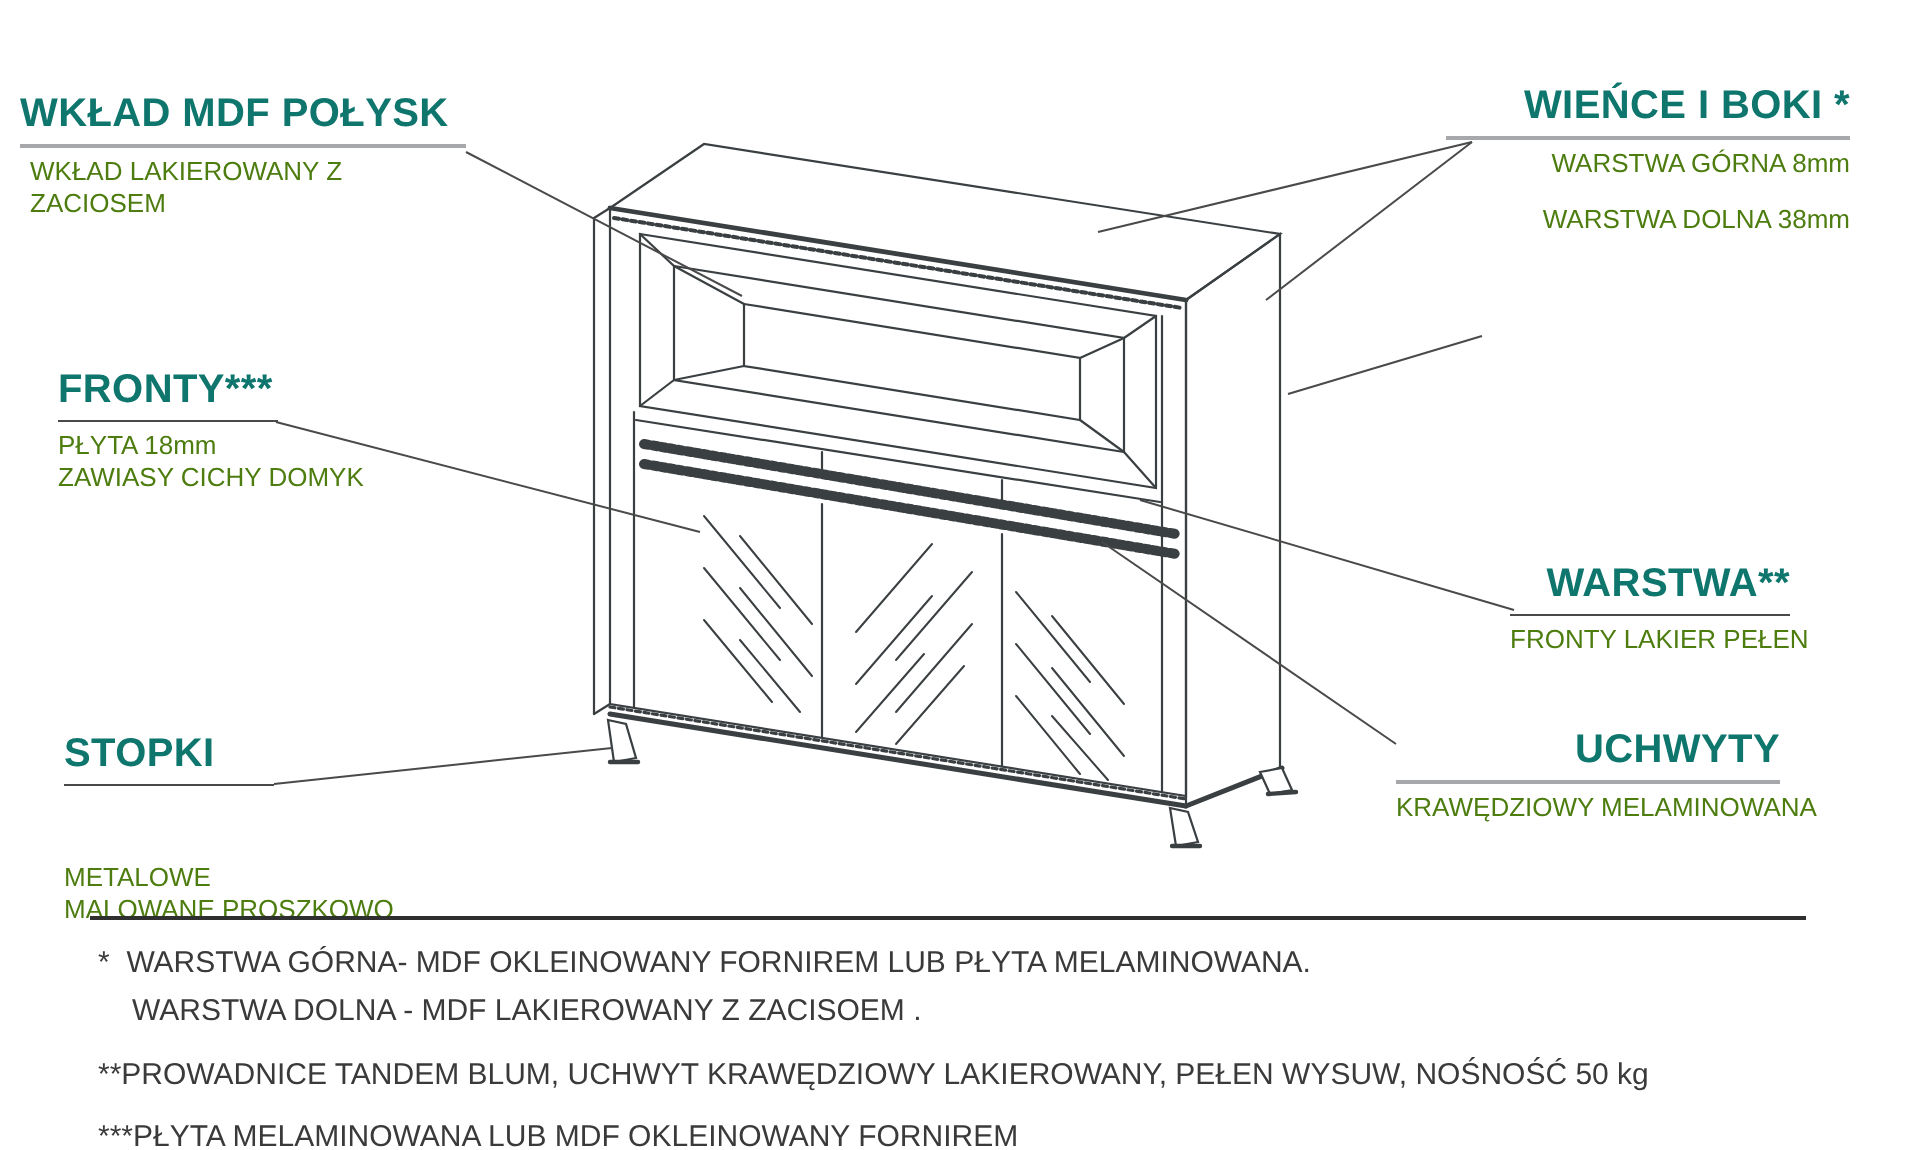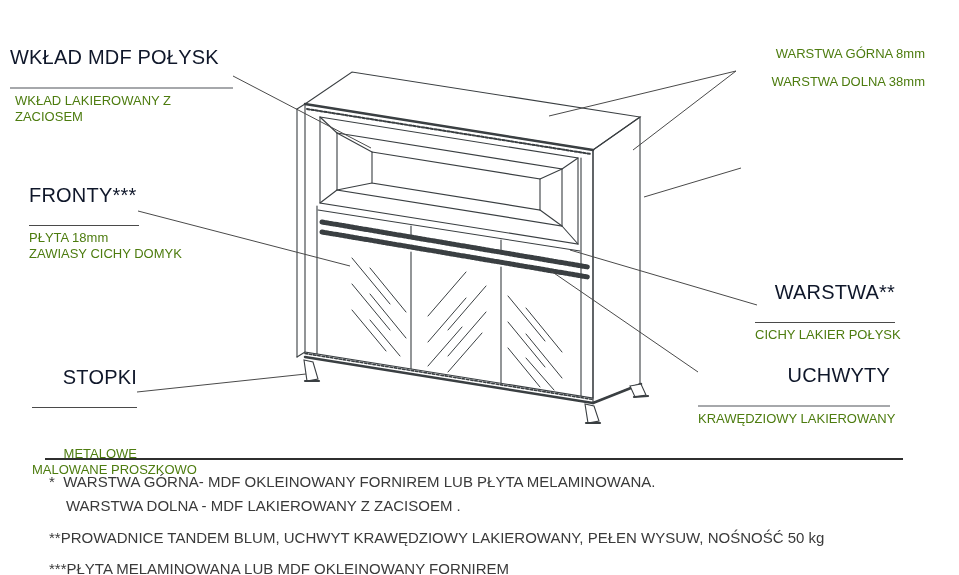--- a/index.html
+++ b/index.html
@@ -5,23 +5,23 @@
   html,body{margin:0;padding:0;background:#ffffff;}
   #canvas{
     position:relative;
     width:959px;height:575px;
     background:#ffffff;
     font-family:"Liberation Sans", sans-serif;
     overflow:hidden;
   }
   .callout{position:absolute;}
   .callout .title{
-    font-size:20px;font-weight:normal;color:#0f172a;
+    font-size:20px;font-weight:bold;color:#0f766e;
     letter-spacing:0.2px;line-height:1.1;
-    padding-bottom:19px;
+    padding-bottom:4px;
   }
   .callout.left-side .title{border-bottom:2px solid #a6a8ab;}
   .callout.right-side{text-align:right;}
   .callout.right-side .title{border-bottom:2px solid #a6a8ab;}
   .callout.dark-rule .title{border-bottom:1.5px solid #4a4a4a;}
   .callout .sub{
     font-size:13px;color:#4d7c0f;line-height:1.22;margin-top:4px;
   }
   #footnote-rule{
     position:absolute;left:45px;top:458px;width:858px;height:2px;
@@ -142,42 +142,43 @@
       <line x1="137" y1="392" x2="306" y2="374"></line>
     </g>
   </svg>
 
   <div class="callout left-side" style="left:10px;top:46px;width:223px;">
     <div class="title">WKŁAD MDF POŁYSK</div>
     <div class="sub" style="padding-left:5px;">WKŁAD LAKIEROWANY Z ZACIOSEM</div>
   </div>
 
   <div class="callout right-side" style="right:34px;top:42px;width:202px;">
+    <div class="title">WIEŃCE I BOKI *</div>
     <div class="sub">WARSTWA GÓRNA 8mm</div>
     <div class="sub" style="margin-top:12px;">WARSTWA DOLNA 38mm</div>
   </div>
 
 
   <div class="callout left-side dark-rule" style="left:29px;top:184px;width:110px;">
     <div class="title">FRONTY***</div>
     <div class="sub" style="white-space:nowrap;">PŁYTA 18mm</div>
     <div class="sub" style="white-space:nowrap;margin-top:0;">ZAWIASY CICHY DOMYK</div>
   </div>
 
   <div class="callout right-side dark-rule" style="right:64px;top:281px;width:140px;">
     <div class="title">WARSTWA**</div>
-    <div class="sub" style="white-space:nowrap;">CICHY LAKIER POŁYSK</div>
+    <div class="sub" style="white-space:nowrap;">FRONTY LAKIER PEŁEN</div>
   </div>
 
   <div class="callout right-side" style="right:69px;top:364px;width:192px;">
     <div class="title">UCHWYTY</div>
-    <div class="sub" style="white-space:nowrap;">KRAWĘDZIOWY LAKIEROWANY</div>
+    <div class="sub" style="white-space:nowrap;">KRAWĘDZIOWY MELAMINOWANA</div>
   </div>
 
-  <div class="callout left-side dark-rule" style="left:32px;top:366px;width:105px;text-align:right;">
+  <div class="callout left-side dark-rule" style="left:32px;top:366px;width:105px;">
     <div class="title">STOPKI</div>
     <div class="sub" style="white-space:nowrap;margin-top:38px;">METALOWE</div>
     <div class="sub" style="white-space:nowrap;margin-top:0;">MALOWANE PROSZKOWO</div>
   </div>
 
   <div id="footnote-rule"></div>
   <div id="footnotes">
     <p class="fn pair"><span>*</span>&nbsp;&nbsp;<span>WARSTWA GÓRNA- MDF OKLEINOWANY FORNIREM LUB PŁYTA MELAMINOWANA.</span></p>
     <p class="fn second">WARSTWA DOLNA - MDF LAKIEROWANY Z ZACISOEM .</p>
     <p class="fn gap">**PROWADNICE TANDEM BLUM, UCHWYT KRAWĘDZIOWY LAKIEROWANY, PEŁEN WYSUW, NOŚNOŚĆ 50 kg</p>

